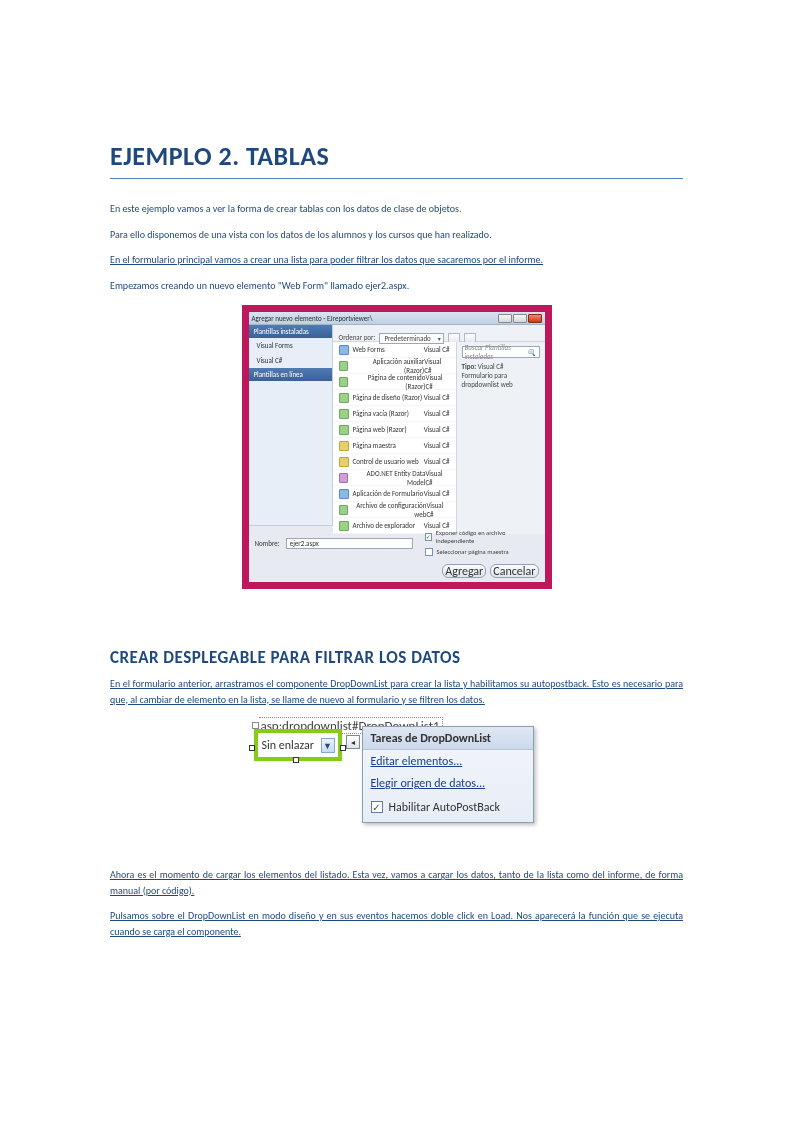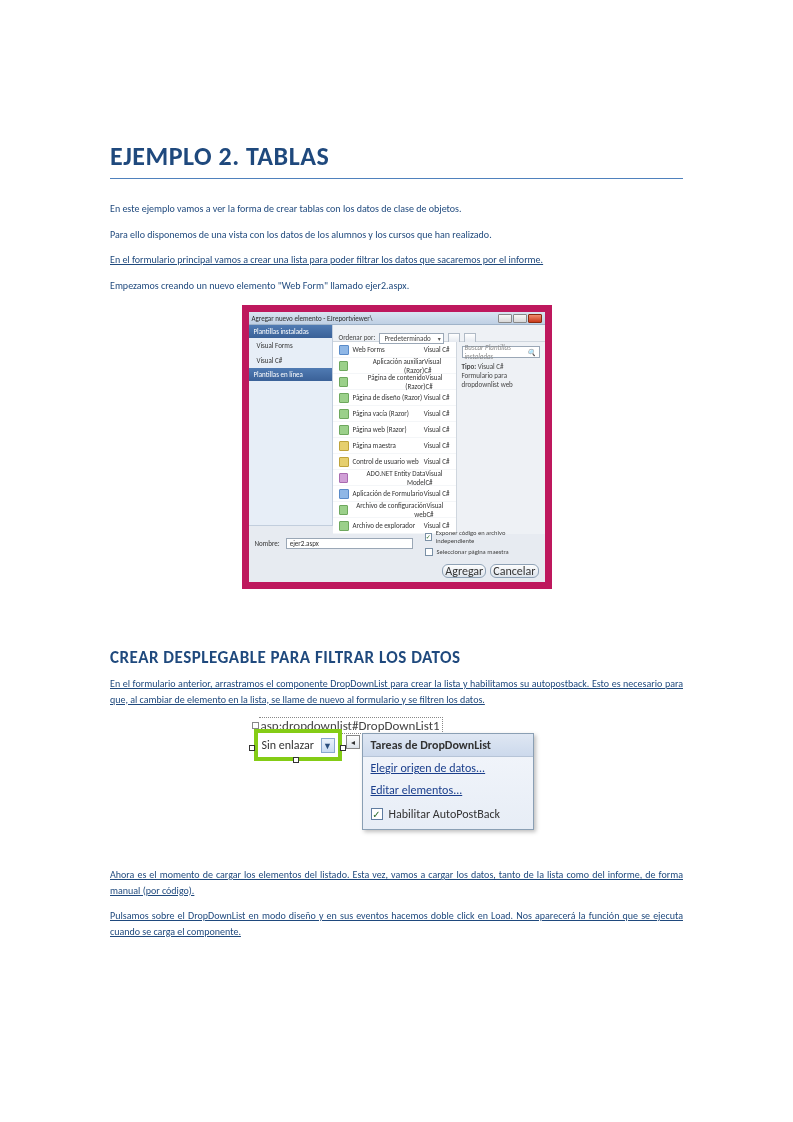--- a/index.html
+++ b/index.html
@@ -89,21 +89,21 @@
   .ddl-wrap { display:flex; justify-content:center; margin: 10px 0 30px; }
   .ddl-stage { position:relative; width:290px; height:120px; font-size:11px; color:#333;}
   .markerline { position:absolute; left:0; top:0; display:flex; align-items:center;}
   .mk-dot { width:7px;height:7px;background:#fff;border:1px solid #888; }
   .mk-txt { font-size:13px; color:#444; border:1px dotted #888; border-left:none; padding:0 2px; background:#fff;}
   .ddl-box { position:absolute; left:2px; top:12px; width:88px; height:21px; border:4px solid #84cc16; background:#fff; display:flex; align-items:center; padding:12px 4px; font-size:12px; color:#333;}
   .ddl-arrow { position:absolute; right:3px; width:14px; height:15px; background:linear-gradient(#eaf1fb,#c9dbf3); border:1px solid #8aa8cf; display:flex; align-items:center; justify-content:center; font-size:9px; color:#2a4d7d;}
   .ddl-handle { position:absolute; width:6px;height:6px;background:#fff;border:1px solid #333;}
   .stk { position:absolute; left:94px; top:18px; width:14px; height:14px; border:1px solid #888; background:linear-gradient(#fff,#dde3ea); display:flex; align-items:center; justify-content:center; font-size:10px; color:#333;}
   .stk::before { content:"◂"; font-size:8px; margin-right:-1px;}
-  .panel { position:absolute; left:110px; top:16px; width:172px; border:1px solid #8a9fb4; background:linear-gradient(#f3f6fb,#e7edf6); box-shadow:2px 2px 4px rgba(0,0,0,.25); font-size:12px;}
+  .panel { position:absolute; left:110px; top:9px; width:172px; border:1px solid #8a9fb4; background:linear-gradient(#f3f6fb,#e7edf6); box-shadow:2px 2px 4px rgba(0,0,0,.25); font-size:12px;}
   .panel-hdr { background:linear-gradient(#dfe7f3,#ccd9ec); font-weight:700; padding:4px 8px; border-bottom:1px solid #b6c4d7;}
   .panel-item { padding:4px 8px; color:#1a3e8c; }
   .panel-item.u { text-decoration:underline; cursor:default;}
   .panel-chk { display:flex; align-items:center; gap:6px; padding:6px 8px 8px;}
   .panel-chk .cb { width:12px;height:12px;border:1px solid #5f7ca0;background:#fff;display:flex;align-items:center;justify-content:center;color:#2a6b2a;font-size:10px;}
 </style>
 </head>
 <body>
 
 <div class="h1">EJEMPLO 2. TABLAS</div>
@@ -270,22 +270,22 @@
     <div class="ddl-box">
       <span>Sin enlazar</span>
       <span class="ddl-arrow">▼</span>
     </div>
     <span class="ddl-handle" style="left:-3px; top:28px;"></span>
     <span class="ddl-handle" style="left:41px; top:40px;"></span>
     <span class="ddl-handle" style="left:88px; top:28px;"></span>
     <span class="stk"></span>
     <div class="panel">
       <div class="panel-hdr">Tareas de DropDownList</div>
+      <div class="panel-item u">Editar elementos...</div>
       <div class="panel-item u">Elegir origen de datos...</div>
-      <div class="panel-item u">Editar elementos...</div>
       <div class="panel-chk">
         <span class="cb">✓</span>
         <span>Habilitar AutoPostBack</span>
       </div>
     </div>
   </div>
 </div>
 
 <p class="para just">Ahora es el momento de cargar los elementos del listado. Esta vez, vamos a cargar los datos, tanto de la lista como del informe, de forma manual (por código).</p>
 <p class="para just">Pulsamos sobre el DropDownList en modo diseño y en sus eventos hacemos doble click en Load. Nos aparecerá la función que se ejecuta cuando se carga el componente.</p>

